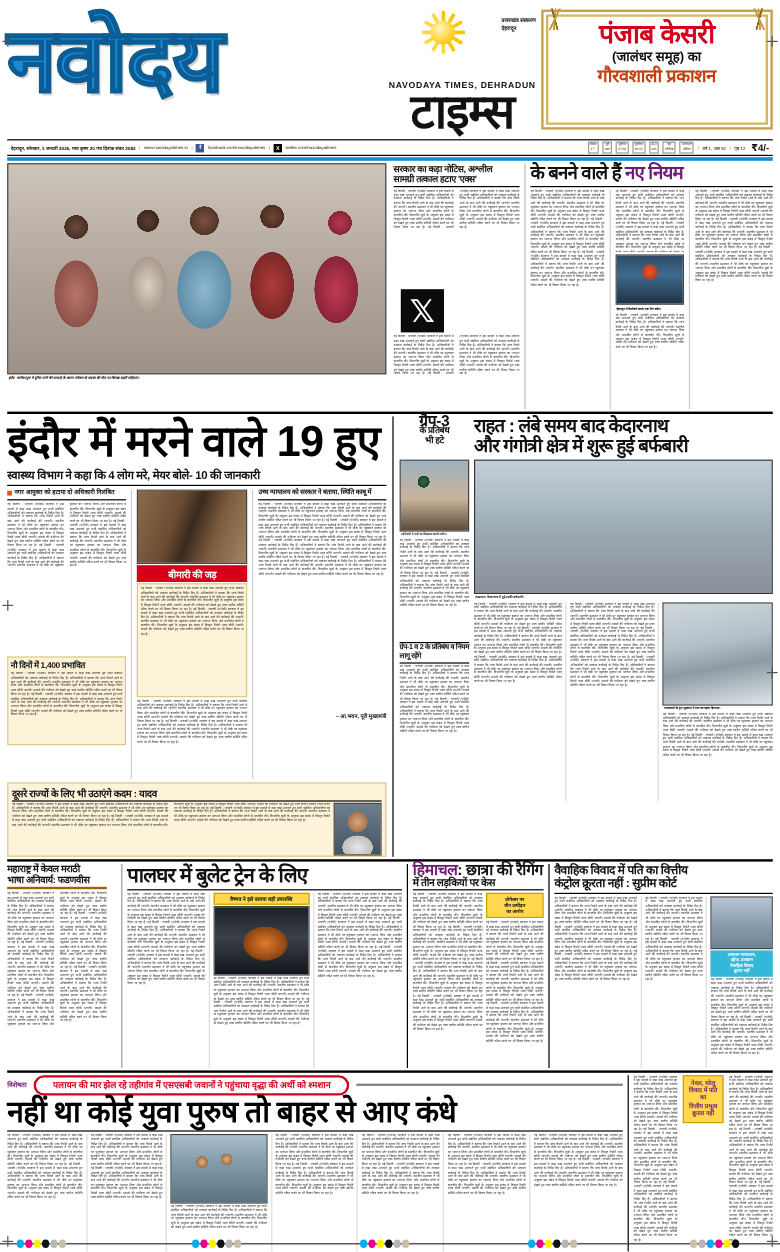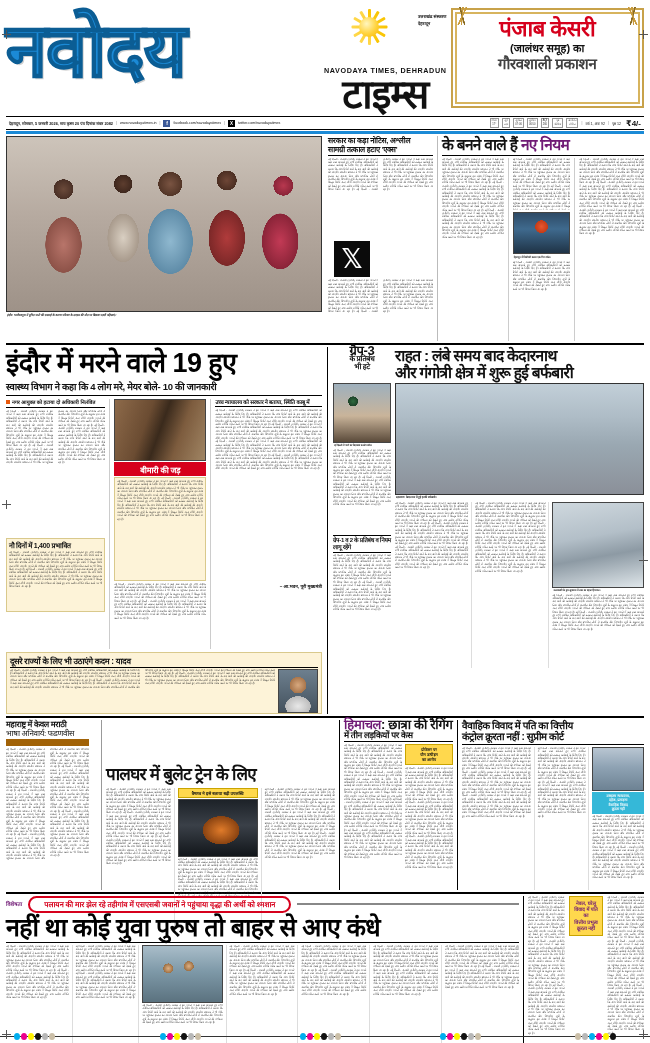--- a/index.html
+++ b/index.html
@@ -54,21 +54,21 @@
     content:""; position:absolute; top:-3px; width:26px;height:18px;
     background:
       linear-gradient(115deg,transparent 48%,#c79a3c 49%,#c79a3c 53%,transparent 54%),
       linear-gradient(75deg,transparent 48%,#8a6b22 49%,#8a6b22 53%,transparent 54%),
       linear-gradient(95deg,transparent 48%,#c79a3c 49%,#c79a3c 53%,transparent 54%);
   }
   .pk-banner:before{ left:-4px;}
   .pk-banner:after{ right:-4px; transform:scaleX(-1);}
   .pk-1{ font-size:22px; font-weight:bold; color:#d6001c; line-height:24px; letter-spacing:-.5px;}
   .pk-2{ font-size:11px; font-weight:bold; color:#111; line-height:14px;}
-  .pk-3{ font-size:15px; font-weight:bold; color:#404040; line-height:18px; letter-spacing:-.3px;}
+  .pk-3{ font-size:15px; font-weight:bold; color:#c2410c; line-height:18px; letter-spacing:-.3px;}
 
   
   .infobar{
     height:14px; border-top:1.5px solid #000; border-bottom:1.5px solid #000;
     display:flex; align-items:center; font-size:3.6px; white-space:nowrap;
     padding:0 3px; gap:3px; overflow:hidden;
   }
   .ib-date{ font-weight:bold; font-size:3.9px;}
   .ib-sep{ color:#777;}
   .sq{ width:7px;height:7px; display:inline-block; vertical-align:middle;}
@@ -259,21 +259,21 @@
       </div>
     </div>
   </div>
 
   <div class="hr-thick" style="margin:2px 0;"></div>
 
   <div class="row" style="height:367px;">
 
     <div class="col" style="width:322px;padding-right:5px;border-right:1.5px solid #000;">
 
-      <div class="hl-xl" style="font-size:27px;margin-top:3px;">इंदौर में मरने वाले 19 हुए</div>
+      <div class="hl-xl" style="font-size:36px;margin-top:3px;">इंदौर में मरने वाले 19 हुए</div>
       <div style="font-size:9.5px;font-weight:bold;margin-top:3px;letter-spacing:-.3px;border-bottom:1px solid #000;padding-bottom:2px;">स्वास्थ्य विभाग ने कहा कि 4 लोग मरे, मेयर बोले- 10 की जानकारी</div>
 
       <div class="row" style="margin-top:3px;flex:1;">
 
         <div class="col" style="width:33%;padding-right:4px;border-right:1px solid #ccc;">
           <div class="kicker">
             <span class="bullet-sq"></span>
             <span style="line-height:6px;">नगर आयुक्त को हटाया दो अधिकारी निलंबित</span>
           </div>
           <div class="hr-thin" style="margin:2px 0;"></div>
@@ -388,29 +388,29 @@
       </div>
     </div>
   </div>
 
   <div class="hr-thick" style="margin:2px 0;"></div>
 
   <div class="row" style="height:170px;">
 
     <div class="col" style="width:96px;padding-right:12px;border-right:1px solid #999;">
       <div style="font-size:8px;font-weight:bold;line-height:9.4px;letter-spacing:-.35px;">महाराष्ट्र में केवल मराठी</div>
-      <div style="font-size:8px;font-weight:normal;line-height:9.4px;letter-spacing:-.35px;border-bottom:7px solid #a16207;padding-bottom:1px;">भाषा अनिवार्य: फडणवीस</div>
+      <div style="font-size:8px;font-weight:bold;line-height:9.4px;letter-spacing:-.35px;border-bottom:2px solid #a16207;padding-bottom:1px;">भाषा अनिवार्य: फडणवीस</div>
       <div class="body-text cols2" style="margin-top:2px;flex:1;overflow:hidden;">
         <span>नई दिल्ली : जनवरी (एजेंसी) सरकार ने इस मामले में कड़ा रुख अपनाते हुए सभी संबंधित अधिकारियों को तत्काल कार्रवाई के निर्देश दिए हैं। अधिकारियों ने बताया कि जांच रिपोर्ट आने के बाद आगे की कार्रवाई की जाएगी। स्थानीय प्रशासन ने भी मौके पर पहुंचकर हालात का जायजा लिया और प्रभावित लोगों से बातचीत की। विभागीय सूत्रों के अनुसार इस संबंध में विस्तृत रिपोर्ट जल्द सौंपी जाएगी। मामले की गंभीरता को देखते हुए उच्च स्तरीय समिति गठित करने पर भी विचार किया जा रहा है। </span><span>नई दिल्ली : जनवरी (एजेंसी) सरकार ने इस मामले में कड़ा रुख अपनाते हुए सभी संबंधित अधिकारियों को तत्काल कार्रवाई के निर्देश दिए हैं। अधिकारियों ने बताया कि जांच रिपोर्ट आने के बाद आगे की कार्रवाई की जाएगी। स्थानीय प्रशासन ने भी मौके पर पहुंचकर हालात का जायजा लिया और प्रभावित लोगों से बातचीत की। विभागीय सूत्रों के अनुसार इस संबंध में विस्तृत रिपोर्ट जल्द सौंपी जाएगी। मामले की गंभीरता को देखते हुए उच्च स्तरीय समिति गठित करने पर भी विचार किया जा रहा है। </span><span>नई दिल्ली : जनवरी (एजेंसी) सरकार ने इस मामले में कड़ा रुख अपनाते हुए सभी संबंधित अधिकारियों को तत्काल कार्रवाई के निर्देश दिए हैं। अधिकारियों ने बताया कि जांच रिपोर्ट आने के बाद आगे की कार्रवाई की जाएगी। स्थानीय प्रशासन ने भी मौके पर पहुंचकर हालात का जायजा लिया और प्रभावित लोगों से बातचीत की। विभागीय सूत्रों के अनुसार इस संबंध में विस्तृत रिपोर्ट जल्द सौंपी जाएगी। मामले की गंभीरता को देखते हुए उच्च स्तरीय समिति गठित करने पर भी विचार किया जा रहा है। </span>
         <span>नई दिल्ली : जनवरी (एजेंसी) सरकार ने इस मामले में कड़ा रुख अपनाते हुए सभी संबंधित अधिकारियों को तत्काल कार्रवाई के निर्देश दिए हैं। अधिकारियों ने बताया कि जांच रिपोर्ट आने के बाद आगे की कार्रवाई की जाएगी। स्थानीय प्रशासन ने भी मौके पर पहुंचकर हालात का जायजा लिया और प्रभावित लोगों से बातचीत की। विभागीय सूत्रों के अनुसार इस संबंध में विस्तृत रिपोर्ट जल्द सौंपी जाएगी। मामले की गंभीरता को देखते हुए उच्च स्तरीय समिति गठित करने पर भी विचार किया जा रहा है। </span><span>नई दिल्ली : जनवरी (एजेंसी) सरकार ने इस मामले में कड़ा रुख अपनाते हुए सभी संबंधित अधिकारियों को तत्काल कार्रवाई के निर्देश दिए हैं। अधिकारियों ने बताया कि जांच रिपोर्ट आने के बाद आगे की कार्रवाई की जाएगी। स्थानीय प्रशासन ने भी मौके पर पहुंचकर हालात का जायजा लिया और प्रभावित लोगों से बातचीत की। विभागीय सूत्रों के अनुसार इस संबंध में विस्तृत रिपोर्ट जल्द सौंपी जाएगी। मामले की गंभीरता को देखते हुए उच्च स्तरीय समिति गठित करने पर भी विचार किया जा रहा है। </span>
       </div>
     </div>
 
     <div class="col" style="width:238px;padding:0 4px;border-right:1.5px solid #000;">
-      <div style="font-size:17px;font-weight:bold;line-height:19px;letter-spacing:-.7px;margin-top:45px;">पालघर में बुलेट ट्रेन के लिए</div>
+      <div style="font-size:17px;font-weight:bold;line-height:19px;letter-spacing:-.7px;">पालघर में बुलेट ट्रेन के लिए</div>
       <div class="hr-thin" style="margin:2px 0;"></div>
       <div class="row" style="flex:1;">
         <div class="body-text" style="width:30%;padding-right:3px;border-right:1px solid #ddd;">
           <span>नई दिल्ली : जनवरी (एजेंसी) सरकार ने इस मामले में कड़ा रुख अपनाते हुए सभी संबंधित अधिकारियों को तत्काल कार्रवाई के निर्देश दिए हैं। अधिकारियों ने बताया कि जांच रिपोर्ट आने के बाद आगे की कार्रवाई की जाएगी। स्थानीय प्रशासन ने भी मौके पर पहुंचकर हालात का जायजा लिया और प्रभावित लोगों से बातचीत की। विभागीय सूत्रों के अनुसार इस संबंध में विस्तृत रिपोर्ट जल्द सौंपी जाएगी। मामले की गंभीरता को देखते हुए उच्च स्तरीय समिति गठित करने पर भी विचार किया जा रहा है। </span><span>नई दिल्ली : जनवरी (एजेंसी) सरकार ने इस मामले में कड़ा रुख अपनाते हुए सभी संबंधित अधिकारियों को तत्काल कार्रवाई के निर्देश दिए हैं। अधिकारियों ने बताया कि जांच रिपोर्ट आने के बाद आगे की कार्रवाई की जाएगी। स्थानीय प्रशासन ने भी मौके पर पहुंचकर हालात का जायजा लिया और प्रभावित लोगों से बातचीत की। विभागीय सूत्रों के अनुसार इस संबंध में विस्तृत रिपोर्ट जल्द सौंपी जाएगी। मामले की गंभीरता को देखते हुए उच्च स्तरीय समिति गठित करने पर भी विचार किया जा रहा है। </span><span>नई दिल्ली : जनवरी (एजेंसी) सरकार ने इस मामले में कड़ा रुख अपनाते हुए सभी संबंधित अधिकारियों को तत्काल कार्रवाई के निर्देश दिए हैं। अधिकारियों ने बताया कि जांच रिपोर्ट आने के बाद आगे की कार्रवाई की जाएगी। स्थानीय प्रशासन ने भी मौके पर पहुंचकर हालात का जायजा लिया और प्रभावित लोगों से बातचीत की। विभागीय सूत्रों के अनुसार इस संबंध में विस्तृत रिपोर्ट जल्द सौंपी जाएगी। मामले की गंभीरता को देखते हुए उच्च स्तरीय समिति गठित करने पर भी विचार किया जा रहा है। </span>
         </div>
         <div class="col" style="width:38%;padding:0 3px;border-right:1px solid #ddd;">
           <div class="yellowtag">वैष्णव ने इसे बताया बड़ी उपलब्धि</div>
           <div class="photo" style="height:58px;margin-top:1px;border:1px solid #444;
                background:
                  radial-gradient(ellipse 26px 20px at 54% 54%, #e07b2a 0%, #8a4311 70%, transparent 71%),

